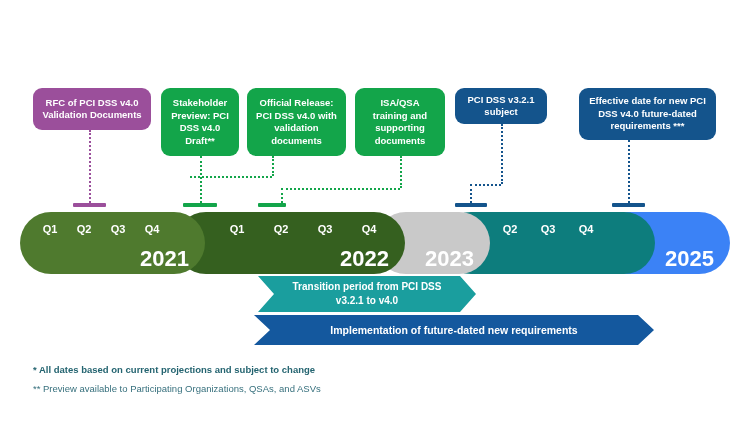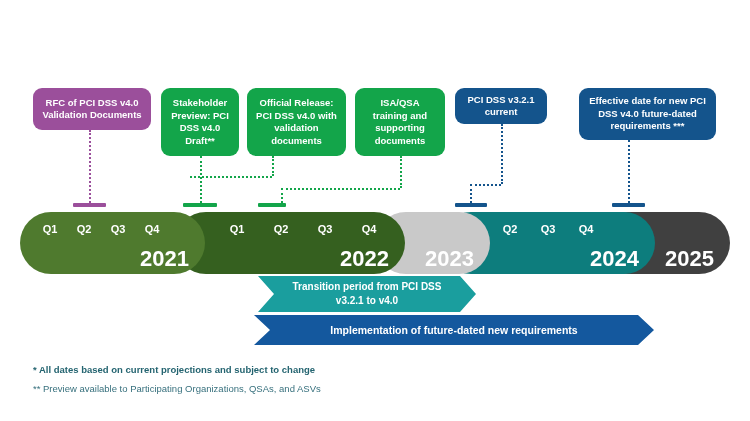--- a/index.html
+++ b/index.html
@@ -166,21 +166,21 @@
 Draft**</span></div>
       <div class="callout" style="left: 247px; top: 88px; width: 99px; height: 68px; background: rgb(19, 165, 74);"><span>Official  Release:
 PCI DSS v4.0 with
 validation
 documents</span></div>
       <div class="callout" style="left: 355px; top: 88px; width: 90px; height: 68px; background: rgb(19, 165, 74);"><span>ISA/QSA
 training and
 supporting
 documents</span></div>
       <div class="callout" style="left: 455px; top: 88px; width: 92px; height: 36px; background: rgb(20, 84, 140);"><span>PCI DSS v3.2.1
-current</span></div>
+subject</span></div>
       <div class="callout" style="left: 559px; top: 88px; width: 137px; height: 52px; background: rgb(20, 84, 140); margin-left: 20px;"><span>Effective date for new PCI
 DSS v4.0 future-dated
 requirements ***</span></div>
     </div>
 
   <div id="tick-layer">
       <div class="tick" style="left: 73px; top: 203px; width: 33px; background: rgb(155, 79, 155);"></div>
       <div class="tick" style="left: 183px; top: 203px; width: 34px; background: rgb(19, 165, 74);"></div>
       <div class="tick" style="left: 258px; top: 203px; width: 28px; background: rgb(19, 165, 74);"></div>
       <div class="tick" style="left: 455px; top: 203px; width: 32px; background: rgb(20, 84, 140);"></div>
@@ -204,29 +204,28 @@
           <div class="q" style="left: 94px;">Q2</div>
           <div class="q" style="left: 138px;">Q3</div>
           <div class="q" style="left: 182px;">Q4</div>
         </div>
       </div>
       <div class="year-seg" style="left: 355px; width: 115px; background: rgb(201, 201, 201); z-index: 3;">
         <div class="year-label">2023</div>
         <div class="quarters" style="left: 0px; width: 115px;"></div>
       </div>
       <div class="year-seg" style="left: 420px; width: 215px; background: rgb(13, 125, 125); z-index: 2;">
-        <div class="year-label">2024</div>
         <div class="quarters" style="left: 0px; width: 215px;">
           <div class="q" style="left: 20px;">Q1</div>
           <div class="q" style="left: 58px;">Q2</div>
           <div class="q" style="left: 96px;">Q3</div>
           <div class="q" style="left: 134px;">Q4</div>
         </div>
       </div>
-      <div class="year-seg" style="left: 577px; width: 133px; background: #404040; z-index: 1;">
+      <div class="year-seg" style="left: 577px; width: 133px; background: #3b82f6; z-index: 1;">
         <div class="year-label">2025</div>
         <div class="quarters" style="left: 0px; width: 133px;">
           <div class="q" style="left: 22px;">Q1</div>
         </div>
       </div>
     </div>
 
   <div id="banner-layer">
       <div class="banner" style="left: 258px; top: 276px; width: 218px; height: 36px; background: rgb(26, 158, 158); font-size: 10px;">
         <span style="white-space: pre-line;">Transition period from PCI DSS

